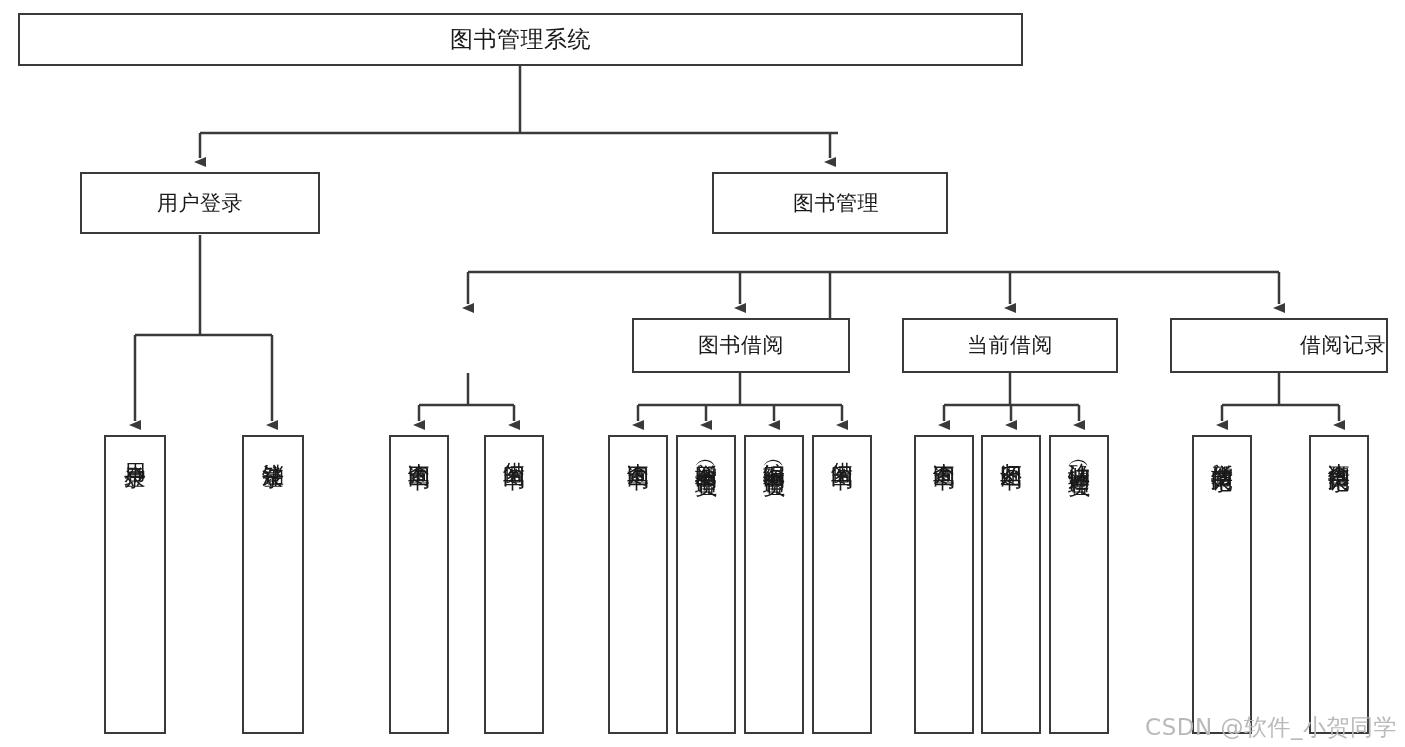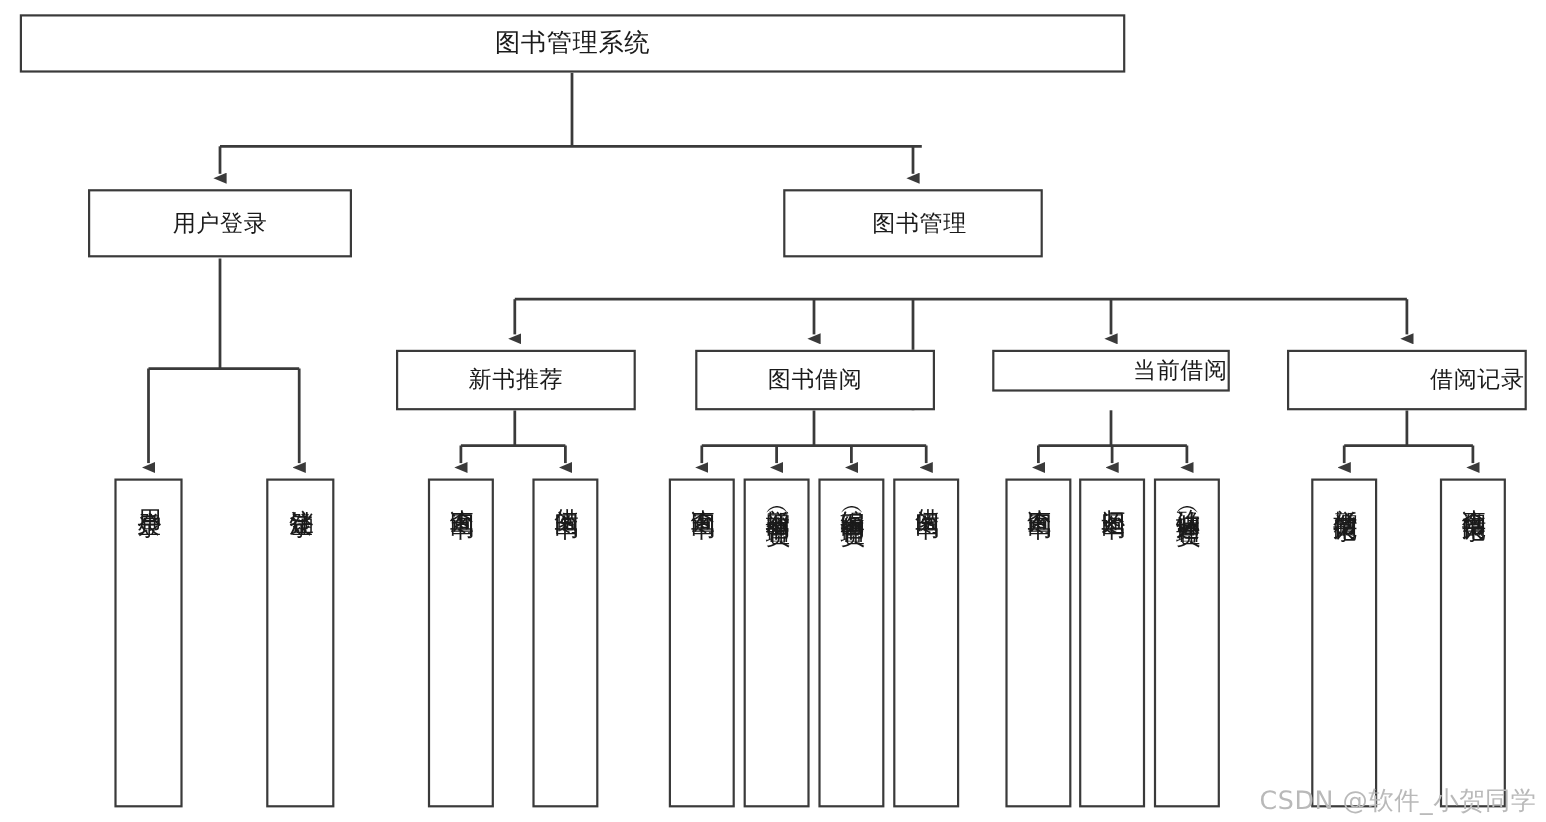--- a/index.html
+++ b/index.html
@@ -127,27 +127,24 @@
     <span class="label">图书管理系统</span>
   </div>
 
   <div class="node branch" style="left:80px; top:172px; width:240px; height:62px;">
     <span class="label">用户登录</span>
   </div>
   <div class="node branch" style="left:712px; top:172px; width:236px; height:62px;padding-left:12px;">
     <span class="label">图书管理</span>
   </div>
 
-  <div class="node branch" style="left:360px; top:318px; width:218px; height:55px;">
-    <span class="label">新书推荐</span>
-  </div>
   <div class="node branch" style="left:632px; top:318px; width:218px; height:55px;">
     <span class="label">图书借阅</span>
   </div>
-  <div class="node branch" style="left:902px; top:318px; width:216px; height:38px;justify-content:flex-end;">
+  <div class="node branch" style="left:902px; top:318px; width:216px; height:55px;">
     <span class="label">当前借阅</span>
   </div>
   <div class="node branch" style="left:1170px; top:318px; width:218px; height:55px;justify-content:flex-end;">
     <span class="label">借阅记录</span>
   </div>
 
   <div class="node leaf" style="left:104px; top:435px; width:62px; height:299px;">
     <span class="label">用户登录</span>
   </div>
   <div class="node leaf" style="left:242px; top:435px; width:62px; height:299px;">

